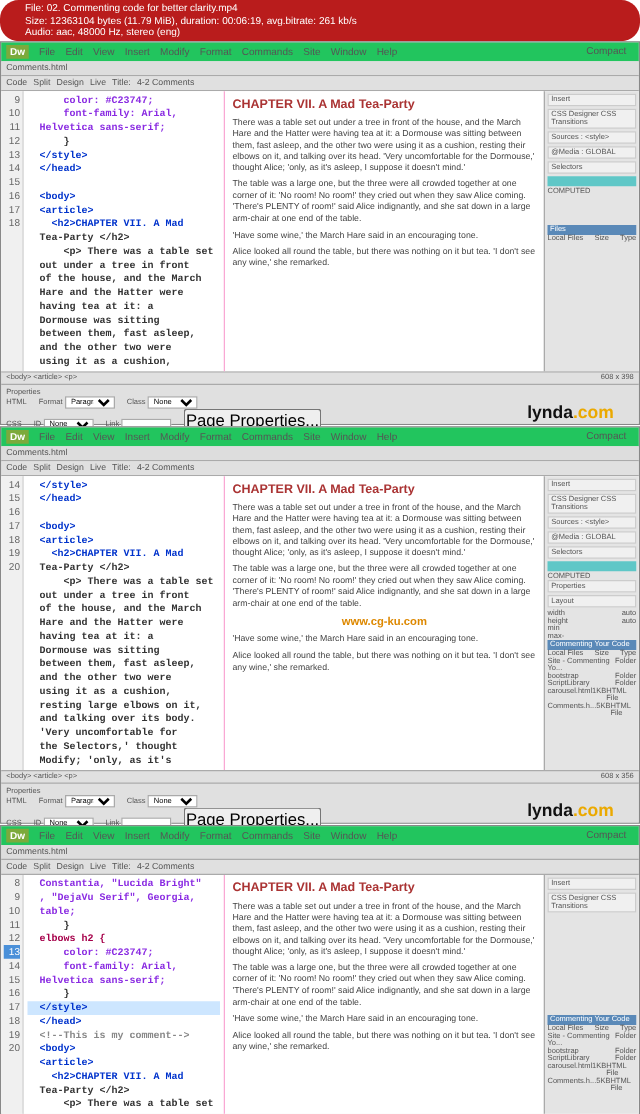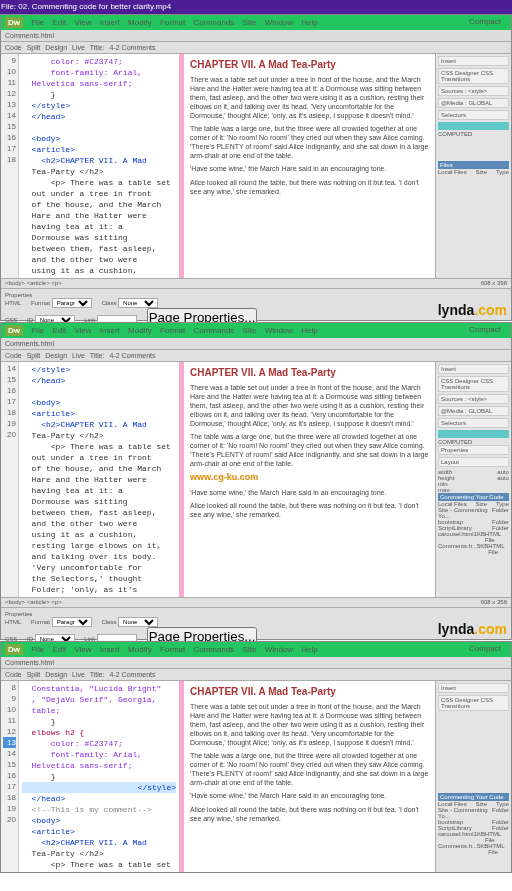--- a/index.html
+++ b/index.html
@@ -1,54 +1,56 @@
 <!DOCTYPE html>
 <html><head>
 <meta charset="utf-8">
 <style>
 * { margin: 0; padding: 0; box-sizing: border-box; }
 body { font-family: Arial, sans-serif; font-size: 8px; background: #fff; width: 512px; }
-.video-info { background: #4c1d95; color: #fff; padding: 2px 1px; font-size: 8px; line-height: 1.2; }
+.video-info { background: #b91c1c; color: #fff; padding: 2px 20px; font-size: 8px; line-height: 1.2; border-radius: 15px; }
 .dw-window { border: 1px solid #888; background: #e8e8e8; margin-bottom: 1px; position: relative; }
 .menubar { background: #22c55e; font-size: 8px; padding: 2px 4px; color: #555; }
 .menubar span { margin-right: 6px; }
 .dw-logo { display: inline-block; background: #7caa3c; color: #fff; padding: 1px 3px; font-weight: bold; font-size: 8px; margin-right: 4px; }
 .tabbar { background: #ddd; border-bottom: 1px solid #aaa; font-size: 7px; padding: 2px 4px; color: #555; }
 .tabbar span { margin-right: 4px; }
 .toolbar { background: #e0e0e0; border-bottom: 1px solid #aaa; font-size: 7px; padding: 2px 4px; color: #555; }
 .toolbar span { margin-right: 3px; }
 .main-area { display: flex; background: #fff; }
 .gutter { width: 18px; background: #f0f0f0; border-right: 1px solid #ccc; text-align: right; padding: 1px 2px; font-size: 8px; color: #666; line-height: 11px; }
 .gutter .hl { background: #4a90d9; color: #fff; }
-.code-pane { flex: 0 0 160px; background: #fff; font-family: "Courier New", monospace; font-size: 8px; padding: 2px 3px; line-height: 11px; color: #333; white-space: pre-wrap; word-wrap: break-word; }
-.code-pane .tag { color: #0033cc; text-align: right; }
+.code-pane { flex: 0 0 160px; background: #fff; font-family: "Courier New", monospace; font-size: 8px; padding: 2px 3px; line-height: 11px; color: #333; white-space: pre-wrap; word-wrap: break-word; font-weight: bold; }
+.code-pane .tag { color: #0033cc; }
 .code-pane .sel { color: #a6004a; }
 .code-pane .prop { color: #8a2be2; }
 .code-pane .cmt { color: #888; }
 .code-pane .hl-line { background: #cde6ff; display: block; }
-.preview-pane { flex: 1; background: #fff; padding: 4px 6px; font-size: 7px; color: #444; line-height: 1.3; border-left: 5px solid #f9a8d4; }
+.preview-pane { flex: 1; background: #fff; padding: 4px 6px; font-size: 7px; color: #444; line-height: 1.3; border-left: 1px solid #f9a8d4; }
 .preview-pane h2 { color: #a33; font-size: 10px; font-weight: bold; margin-bottom: 4px; }
 .preview-pane p { margin-bottom: 4px; }
-.preview-pane .wm { color: #dd8800; font-weight: bold; font-size: 9px; }
+.preview-pane .wm { color: #dd8800; font-weight: bold; font-size: 9px; text-align: center; }
 .right-panels { width: 76px; background: #e4e4e4; border-left: 1px solid #aaa; font-size: 6px; color: #555; padding: 2px; }
 .right-panels .ph { background: #f0f0f0; border: 1px solid #ccc; margin-bottom: 2px; padding: 1px 2px; }
 .right-panels .swatch { background: #5fc7c7; height: 8px; margin: 1px 0; }
 .right-panels .row { display: flex; justify-content: space-between; }
 .statusbar { background: #e0e0e0; border-top: 1px solid #aaa; font-size: 6px; padding: 1px 4px; color: #555; height: 10px; }
 .prop-panel { background: #e0e0e0; border-top: 1px solid #aaa; padding: 3px 4px; font-size: 6px; color: #555; height: 32px; }
 .prop-panel .fld { display: inline-block; margin-right: 8px; }
 .prop-panel input, .prop-panel select { font-size: 6px; height: 10px; width: 40px; background: #fff; border: 1px solid #aaa; }
-.lynda { position: absolute; right: 4px; bottom: 2px; font-size: 14px; color: #111; font-weight: bold; padding-left: 15px; }
+.lynda { position: absolute; right: 20px; bottom: 2px; font-size: 14px; color: #111; font-weight: bold; padding-left: 15px; }
 .lynda .com { color: #eba900; }
 </style>
 </head>
 <body>
 
 <div class="video-info">
   <div>File: 02. Commenting code for better clarity.mp4</div>
+  <div>Size: 12363104 bytes (11.79 MiB), duration: 00:06:19, avg.bitrate: 261 kb/s</div>
+  <div>Audio: aac, 48000 Hz, stereo (eng)</div>
 </div>
 
 <div class="dw-window">
   <div class="menubar">
     <span class="dw-logo">Dw</span>
     <span>File</span>
     <span>Edit</span>
     <span>View</span>
     <span>Insert</span>
     <span>Modify</span>
@@ -221,21 +223,21 @@
 </span><span class="">  Hare and the Hatter were
 </span><span class="">  having tea at it: a
 </span><span class="">  Dormouse was sitting
 </span><span class="">  between them, fast asleep,
 </span><span class="">  and the other two were
 </span><span class="">  using it as a cushion,
 </span><span class="">  resting large elbows on it,
 </span><span class="">  and talking over its body.
 </span><span class="">  'Very uncomfortable for
 </span><span class="">  the Selectors,' thought
-</span><span class="">  Folder; 'only, as it's
+</span><span class="">  Modify; 'only, as it's
 </span></div>
     <div class="preview-pane">
       <h2>CHAPTER VII. A Mad Tea-Party</h2>
       <p>There was a table set out under a tree in front of the house, and the March Hare and the Hatter were having tea at it: a Dormouse was sitting between them, fast asleep, and the other two were using it as a cushion, resting their elbows on it, and talking over its head. 'Very uncomfortable for the Dormouse,' thought Alice; 'only, as it's asleep, I suppose it doesn't mind.'</p>
       <p>The table was a large one, but the three were all crowded together at one corner of it: 'No room! No room!' they cried out when they saw Alice coming. 'There's PLENTY of room!' said Alice indignantly, and she sat down in a large arm-chair at one end of the table.</p>
       <p class="wm">www.cg-ku.com</p>
       <p>'Have some wine,' the March Hare said in an encouraging tone.</p>
       <p>Alice looked all round the table, but there was nothing on it but tea. 'I don't see any wine,' she remarked.</p>
     </div>
     <div class="right-panels">

